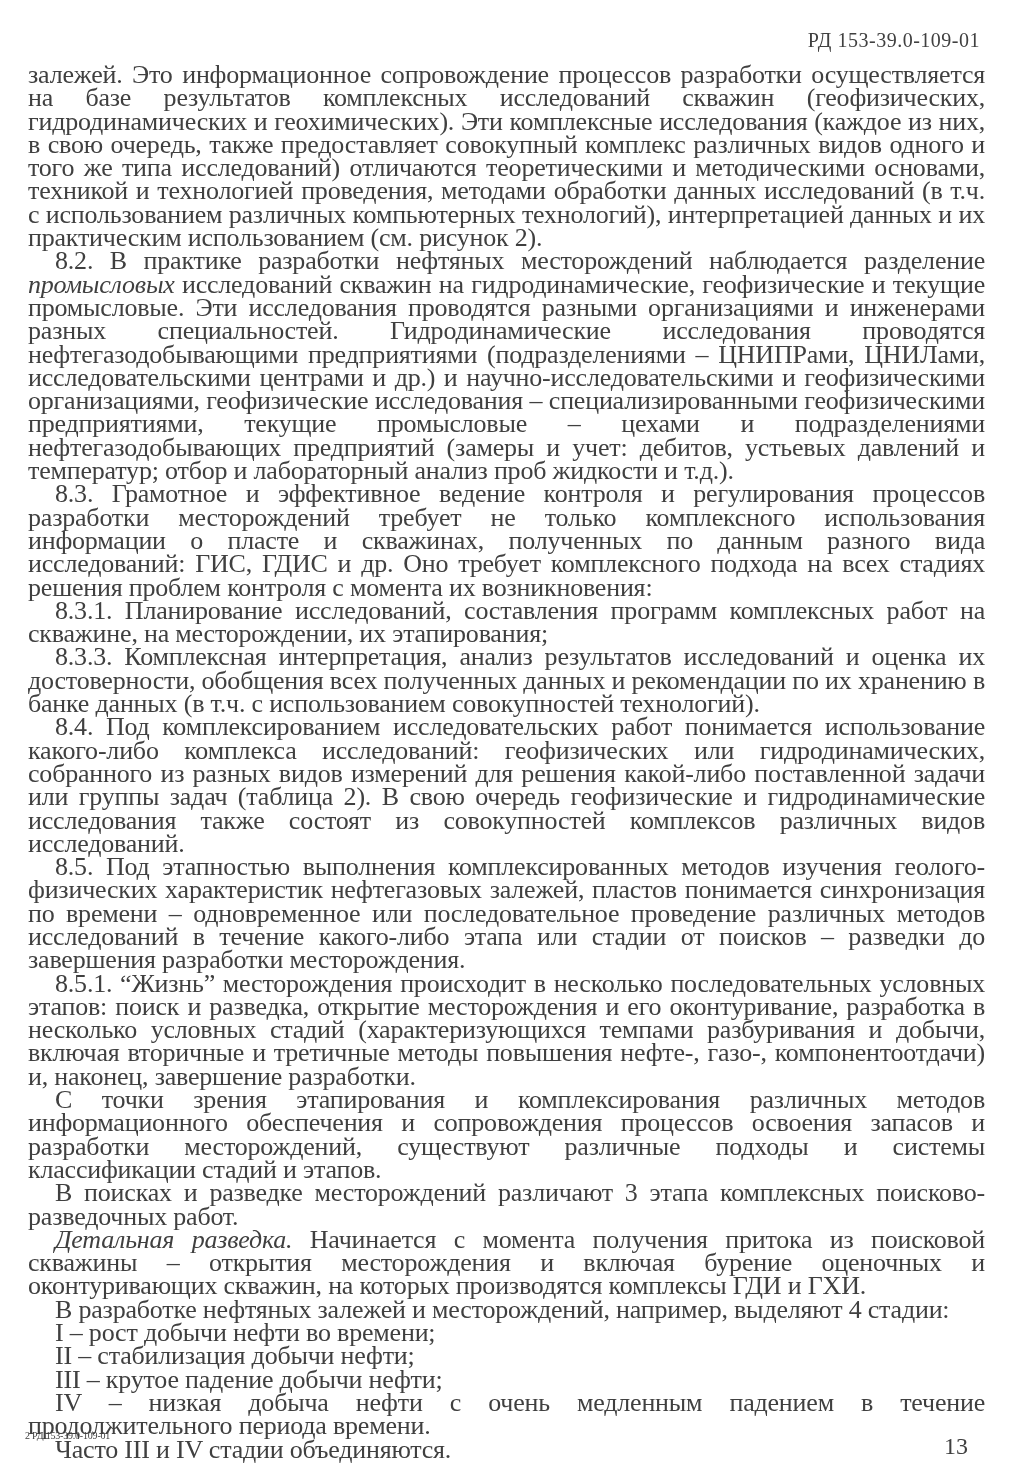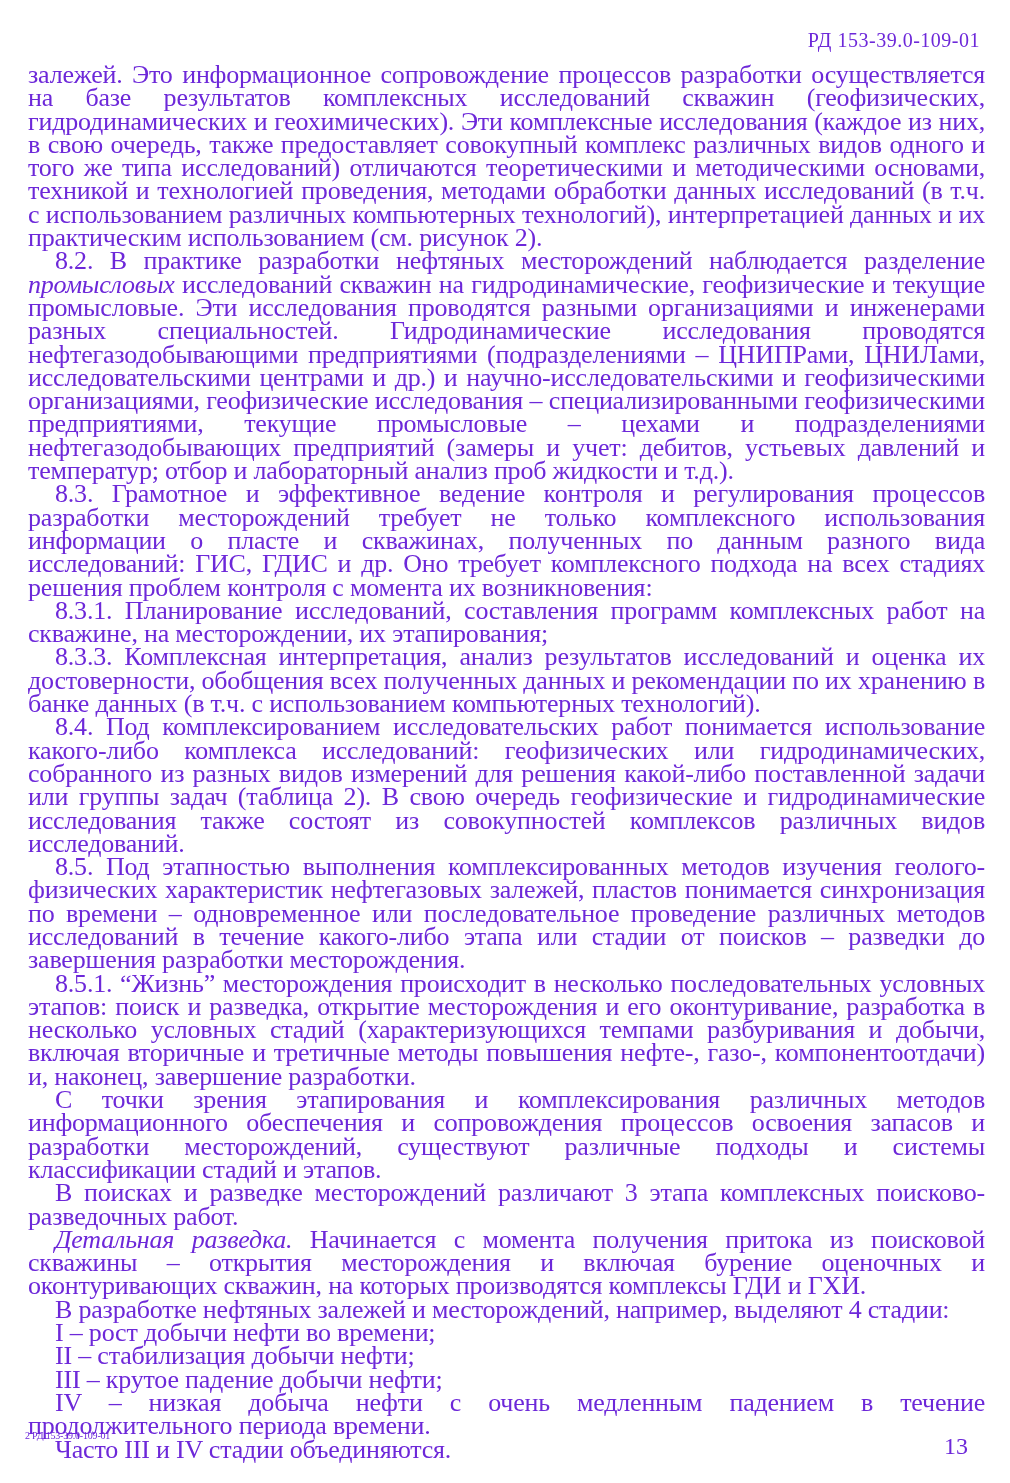--- a/index.html
+++ b/index.html
@@ -8,21 +8,21 @@
     background: #ffffff;
     width: 1010px;
     height: 1483px;
     overflow: hidden;
   }
   .page {
     position: relative;
     width: 1010px;
     height: 1483px;
     background: #ffffff;
-    color: #6d28d9;
+    color: #404040;
     font-family: "Liberation Serif", "DejaVu Serif", serif;
   }
   .header {
     position: absolute;
     top: 29px;
     left: 28px;
     right: 30px;
     text-align: right;
     font-size: 20px;
     letter-spacing: 0.5px;
@@ -70,21 +70,21 @@
 
   <div class="header">
     <span>РД 153-39.0-109-01</span>
   </div>
 
   <div class="doc-body">
       <p class="para"><span class="">залежей. Это информационное сопровождение процессов разработки осуществляется на базе результатов комплексных исследований скважин (геофизических, гидродинамических и геохимических). Эти комплексные исследования (каждое из них, в свою очередь, также предоставляет совокупный комплекс различных видов одного и того же типа исследований) отличаются теоретическими и методическими основами, техникой и технологией проведения, методами обработки данных исследований (в т.ч. с использованием различных компьютерных технологий), интерпретацией данных и их практическим использованием (см. рисунок 2).</span></p>
       <p class="para indent"><span class="">8.2. В практике разработки нефтяных месторождений наблюдается разделение </span><span class="italic">промысловых</span><span class=""> исследований скважин на гидродинамические, геофизические и текущие промысловые. Эти исследования проводятся разными организациями и инженерами разных специальностей. Гидродинамические исследования проводятся нефтегазодобывающими предприятиями (подразделениями – ЦНИПРами, ЦНИЛами, исследовательскими центрами и др.) и научно-исследовательскими и геофизическими организациями, геофизические исследования – специализированными геофизическими предприятиями, текущие промысловые – цехами и подразделениями нефтегазодобывающих предприятий (замеры и учет: дебитов, устьевых давлений и температур; отбор и лабораторный анализ проб жидкости и т.д.).</span></p>
       <p class="para indent"><span class="">8.3. Грамотное и эффективное ведение контроля и регулирования процессов разработки месторождений требует не только комплексного использования информации о пласте и скважинах, полученных по данным разного вида исследований: ГИС, ГДИС и др. Оно требует комплексного подхода на всех стадиях решения проблем контроля с момента их возникновения:</span></p>
       <p class="para indent"><span class="">8.3.1. Планирование исследований, составления программ комплексных работ на скважине, на месторождении, их этапирования;</span></p>
-      <p class="para indent"><span class="">8.3.3. Комплексная интерпретация, анализ результатов исследований и оценка их достоверности, обобщения всех полученных данных и рекомендации по их хранению в банке данных (в т.ч. с использованием компьютерных технологий).</span></p>
+      <p class="para indent"><span class="">8.3.3. Комплексная интерпретация, анализ результатов исследований и оценка их достоверности, обобщения всех полученных данных и рекомендации по их хранению в банке данных (в т.ч. с использованием совокупностей технологий).</span></p>
       <p class="para indent"><span class="">8.4. Под комплексированием исследовательских работ понимается использование какого-либо комплекса исследований: геофизических или гидродинамических, собранного из разных видов измерений для решения какой-либо поставленной задачи или группы задач (таблица 2). В свою очередь геофизические и гидродинамические исследования также состоят из совокупностей комплексов различных видов исследований.</span></p>
       <p class="para indent"><span class="">8.5. Под этапностью выполнения комплексированных методов изучения геолого-физических характеристик нефтегазовых залежей, пластов понимается синхронизация по времени – одновременное или последовательное проведение различных методов исследований в течение какого-либо этапа или стадии от поисков – разведки до завершения разработки месторождения.</span></p>
       <p class="para indent"><span class="">8.5.1. “Жизнь” месторождения происходит в несколько последовательных условных этапов: поиск и разведка, открытие месторождения и его оконтуривание, разработка в несколько условных стадий (характеризующихся темпами разбуривания и добычи, включая вторичные и третичные методы повышения нефте-, газо-, компонентоотдачи) и, наконец, завершение разработки.</span></p>
       <p class="para indent"><span class="">С точки зрения этапирования и комплексирования различных методов информационного обеспечения и сопровождения процессов освоения запасов и разработки месторождений, существуют различные подходы и системы классификации стадий и этапов.</span></p>
       <p class="para indent"><span class="">В поисках и разведке месторождений различают 3 этапа комплексных поисково-разведочных работ.</span></p>
       <p class="para indent"><span class="italic">Детальная разведка.</span><span class=""> Начинается с момента получения притока из поисковой скважины – открытия месторождения и включая бурение оценочных и оконтуривающих скважин, на которых производятся комплексы ГДИ и ГХИ.</span></p>
       <p class="para indent"><span class="">В разработке нефтяных залежей и месторождений, например, выделяют 4 стадии:</span></p>
       <p class="para indent"><span class="">I – рост добычи нефти во времени;</span></p>
       <p class="para indent"><span class="">II – стабилизация добычи нефти;</span></p>
       <p class="para indent"><span class="">III – крутое падение добычи нефти;</span></p>

